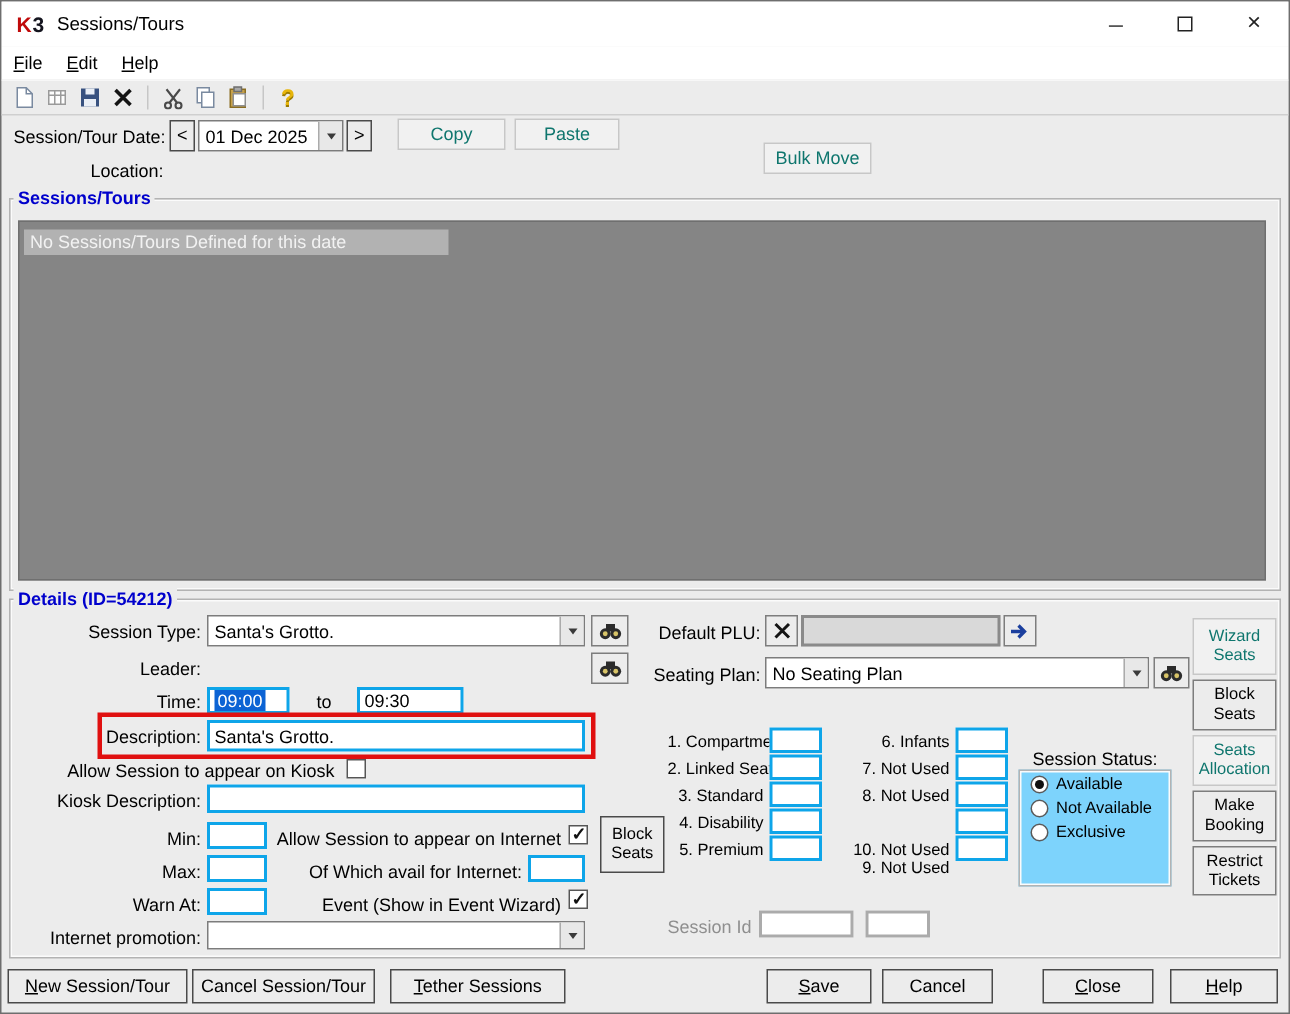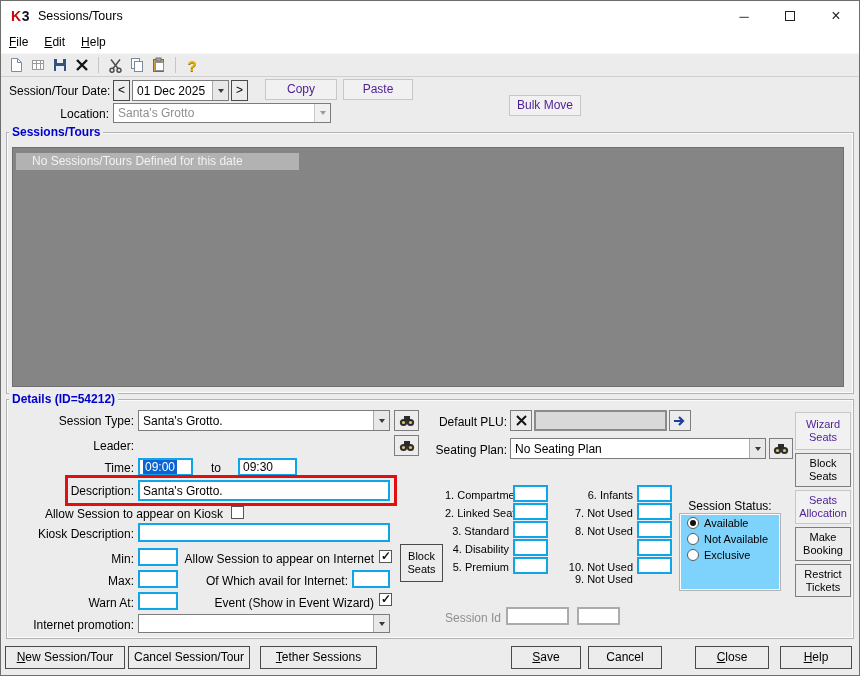--- a/index.html
+++ b/index.html
@@ -36,37 +36,37 @@
   input.field { outline:none; }
   .field.dis { background:#d9d9d9; border-color:#8a8a8a; }
   .sel-text { background:#0c63d4; color:#fff; padding:0 2px; font-size:12px; }
   .combo { position:absolute; background:#fff; border:1px solid #7c7c7c; display:flex; align-items:center; }
   .combo-text { padding-left:4px; font-size:12px; white-space:nowrap; overflow:hidden; flex:1; }
   .combo-arrow { width:16px; align-self:stretch; background:#e8e8e8; border-left:1px solid #ababab; display:flex; align-items:center; justify-content:center; }
   .tri { width:0; height:0; border-left:3.5px solid transparent; border-right:3.5px solid transparent; border-top:4px solid #3a3a3a; }
   .btn { position:absolute; background:#ececec; border:1px solid #7d7d7d; font-size:12px; color:#000; display:flex;
          align-items:center; justify-content:center; text-align:center; line-height:1.15; font-family:inherit; padding:0; }
   .btn.dark { border-color:#4a4a4a; }
-  .btn.dis { color:#4c1d95; border-color:#c7c7c7; background:#f1f1f1; }
+  .btn.dis { color:#0f766e; border-color:#c7c7c7; background:#f1f1f1; }
   .btn .lbl { display:block; }
   .mn::first-letter { text-decoration:underline; }
   .small-lbl { font-size:11px; }
 
   .checkbox { position:absolute; width:13px; height:13px; background:#fff; border:1px solid #565656; }
   .checkbox.on::after { content:"\2713"; position:absolute; left:1px; top:-2px; font-size:12px; font-weight:bold; color:#111; }
   .radio-row { display:flex; align-items:center; gap:5px; margin:3px 0 4px 7px; }
   .radio { width:12px; height:12px; border:1px solid #5a5a5a; border-radius:50%; background:#fff; flex:0 0 auto; }
   .radio.on::after { content:""; display:block; width:6px; height:6px; margin:2px; border-radius:50%; background:#101010; }
   .radio-lbl { font-size:11px; white-space:nowrap; }
 
   .groupbox { position:absolute; border:1px solid #b3b3b3; box-shadow:inset 0 0 0 1px #fbfbfb; }
   .group-label { position:absolute; color:#0000cc; font-weight:bold; font-size:12px; background:#ececec; padding:0 3px; z-index:2; }
 
   .list-panel { position:absolute; background:#858585; border:1px solid #6f6f6f; }
-  .list-empty { position:absolute; background:#b2b2b2; color:#f2f2f2; font-size:12px; line-height:17px; padding-left:16px; }
+  .list-empty { position:absolute; background:#b2b2b2; color:#f2f2f2; font-size:12px; line-height:17px; padding-left:4px; }
 
   .annotation { position:absolute; border:3px solid #e01010; z-index:10; pointer-events:none; }
 </style>
 </head>
 <body>
 
 <div class="window">
 
   <div class="titlebar">
     <span class="logo">K3</span>
@@ -148,26 +148,20 @@
   </div>
   <button class="btn dark" style="left:230px;top:79px;width:17px;height:21px">&gt;</button>
   <button class="btn dis" style="left:264px;top:78px;width:72px;height:21px">
       <span class="lbl">Copy</span>
     </button>
   <button class="btn dis" style="left:342px;top:78px;width:70px;height:21px">
       <span class="lbl">Paste</span>
     </button>
 
   <div class="label r" style="left:8px;top:105px;width:100px">Location:</div>
-  <div class="combo" style="left:112px;top:102px;width:218px;height:20px">
-    <span class="combo-text gray">Santa's Grotto</span>
-    <span class="combo-arrow" style="background:#f0f0f0;border-left-color:#c9c9c9;">
-        <span class="tri" style="border-top-color:#9a9a9a;"></span>
-      </span>
-  </div>
   <button class="btn dis" style="left:508px;top:94px;width:72px;height:21px">
       <span class="lbl">Bulk Move</span>
     </button>
 
   <div class="groupbox" style="left:5px;top:131px;width:848px;height:262px"></div>
   <div class="group-label" style="left:8px;top:124px">Sessions/Tours</div>
   <div class="list-panel" style="left:11px;top:146px;width:832px;height:240px"></div>
   <div class="list-empty" style="left:15px;top:152px;width:283px;height:17px">No Sessions/Tours Defined for this date</div>
 
   <div class="groupbox" style="left:5px;top:398px;width:848px;height:240px"></div>
@@ -199,21 +193,21 @@
         <circle cx="4.5" cy="7.5" r="1.6" fill="#d8c468"></circle>
         <circle cx="11.5" cy="7.5" r="1.6" fill="#d8c468"></circle>
       </svg>
   </button>
 
   <div class="label r" style="left:8px;top:459px;width:125px">Time:</div>
   <div class="field" style="left:137px;top:457px;width:55px;height:18px">
     <span class="sel-text">09:00</span>
   </div>
   <div class="label" style="left:198px;top:459px;width:34px;text-align:center">to</div>
-  <input class="field" style="left: 237px; top: 457px; width: 59px; height: 18px;" value="09:30">
+  <input class="field" style="left: 237px; top: 457px; width: 71px; height: 18px;" value="09:30">
 
   <div class="label r" style="left:8px;top:482px;width:125px">Description:</div>
   <input class="field" style="left: 137px; top: 479px; width: 252px; height: 21px;" value="Santa's Grotto.">
   <div class="annotation" style="left:64px;top:474px;width:332px;height:31px"></div>
 
   <div class="label r" style="left:8px;top:505px;width:214px">Allow Session to appear on Kiosk</div>
   <span class="checkbox" style="left:230px;top:505px"></span>
 
   <div class="label r" style="left:8px;top:525px;width:125px">Kiosk Description:</div>
   <input class="field" style="left: 137px; top: 522px; width: 252px; height: 19px;" value="">

